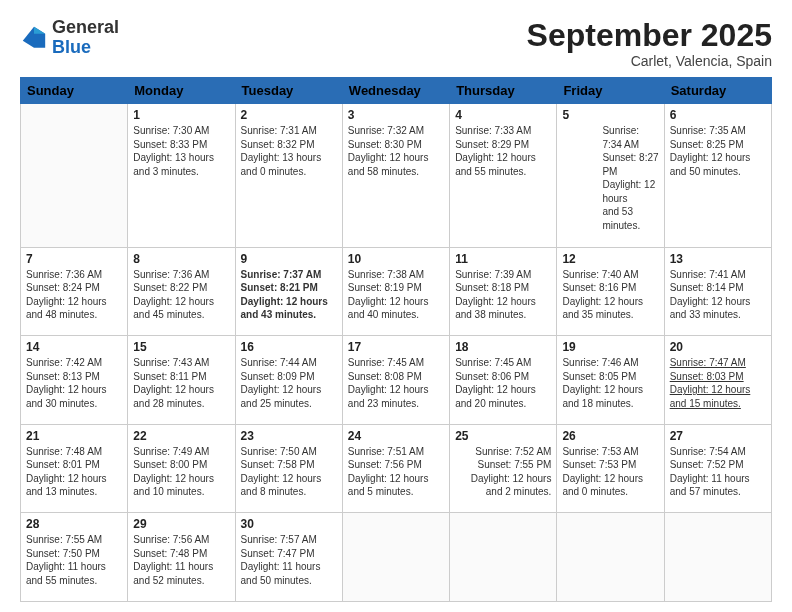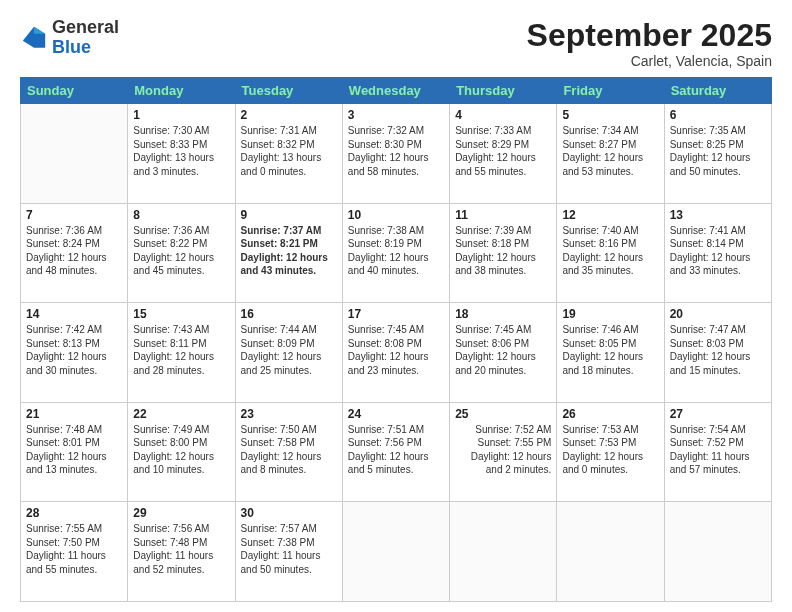--- a/index.html
+++ b/index.html
@@ -63,21 +63,21 @@
     }
     .calendar {
       flex: 1;
       border: 1px solid #ccc;
       border-collapse: collapse;
       width: 100%;
       table-layout: fixed;
     }
     .calendar th {
       background-color: #2a6db5;
-      color: #86efac;
+      color: #000000;
       text-align: left;
       padding: 5px 6px;
       font-size: 13px;
       font-weight: bold;
       border: 1px solid #2a6db5;
     }
     .calendar td {
       border: 1px solid #ccc;
       vertical-align: top;
       padding: 4px 5px;
@@ -163,21 +163,21 @@
           </td>
           <td>
             <span class="day-number">4</span>
             <div class="day-info" style="white-space: pre-line;">Sunrise: 7:33 AM
 Sunset: 8:29 PM
 Daylight: 12 hours
 and 55 minutes.</div>
           </td>
           <td>
             <span class="day-number">5</span>
-            <div class="day-info" style="white-space: pre-line;">Sunrise: 7:34 AM
+            <div class="day-info" style="white-space: pre-line; margin-left: 40px;">Sunrise: 7:34 AM
 Sunset: 8:27 PM
 Daylight: 12 hours
 and 53 minutes.</div>
           </td>
           <td>
             <span class="day-number">6</span>
             <div class="day-info" style="white-space: pre-line;">Sunrise: 7:35 AM
 Sunset: 8:25 PM
 Daylight: 12 hours
 and 50 minutes.</div>
@@ -272,21 +272,21 @@
           </td>
           <td>
             <span class="day-number">19</span>
             <div class="day-info" style="white-space: pre-line;">Sunrise: 7:46 AM
 Sunset: 8:05 PM
 Daylight: 12 hours
 and 18 minutes.</div>
           </td>
           <td>
             <span class="day-number">20</span>
-            <div class="day-info" style="white-space: pre-line;">Sunrise: 7:47 AM
+            <div class="day-info" style="white-space: pre-line; text-decoration: underline;">Sunrise: 7:47 AM
 Sunset: 8:03 PM
 Daylight: 12 hours
 and 15 minutes.</div>
           </td>
         </tr>
         <tr class="week-row">
           <td>
             <span class="day-number">21</span>
             <div class="day-info" style="white-space: pre-line;">Sunrise: 7:48 AM
 Sunset: 8:01 PM
@@ -347,21 +347,21 @@
           <td>
             <span class="day-number">29</span>
             <div class="day-info" style="white-space: pre-line;">Sunrise: 7:56 AM
 Sunset: 7:48 PM
 Daylight: 11 hours
 and 52 minutes.</div>
           </td>
           <td>
             <span class="day-number">30</span>
             <div class="day-info" style="white-space: pre-line;">Sunrise: 7:57 AM
-Sunset: 7:38 PM
+Sunset: 7:47 PM
 Daylight: 11 hours
 and 50 minutes.</div>
           </td>
           <td class="empty-cell"></td>
           <td class="empty-cell"></td>
           <td class="empty-cell"></td>
           <td class="empty-cell"></td>
         </tr>
       </tbody>
   </table>

